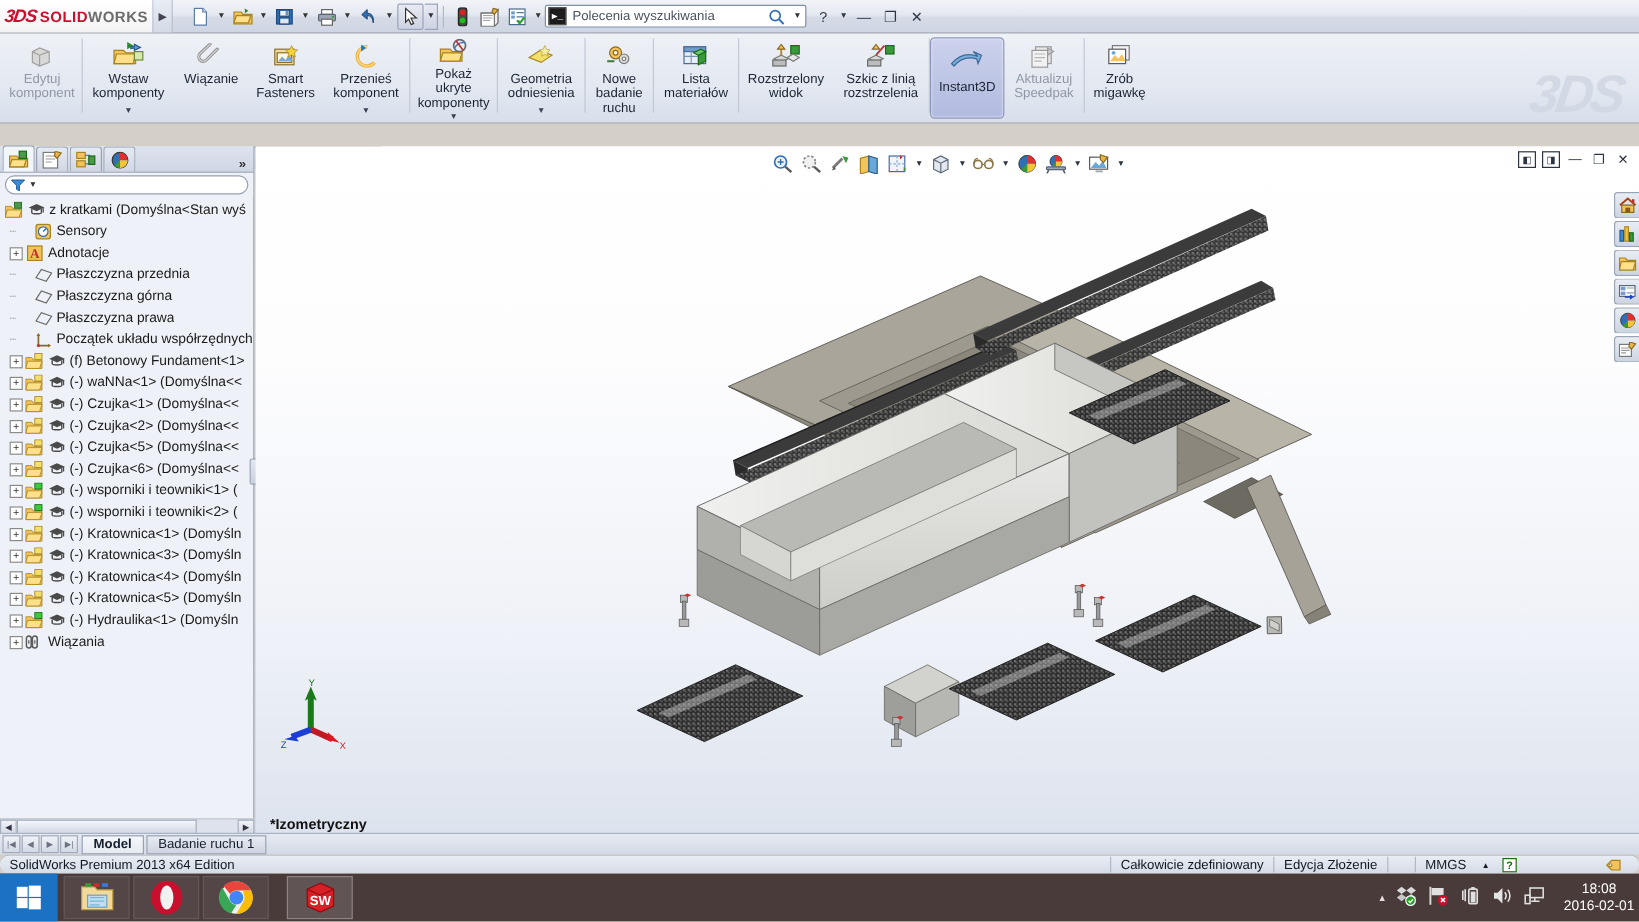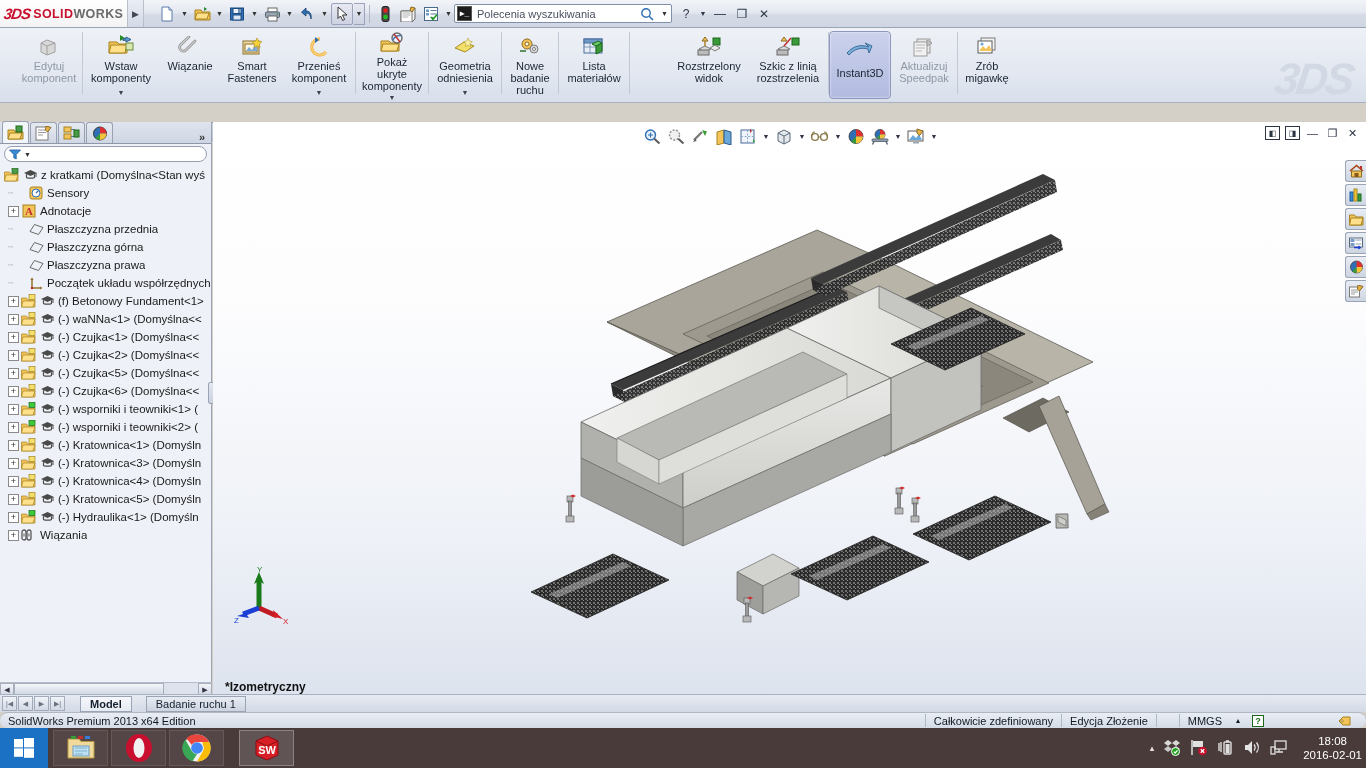--- a/index.html
+++ b/index.html
@@ -170,21 +170,21 @@
   .bottombar {
     position:absolute; left:0; top:694px; width:1366px; height:18px;
     background:linear-gradient(to bottom,#e6eaf2,#d3dae6);
     border-top:1px solid #a9b2c2; display:flex; align-items:center; padding-left:2px;
   }
   .navbtn { width:15px; height:15px; background:linear-gradient(to bottom,#f0f3f8,#d3dae6);
             border:1px solid #a3abba; display:flex; align-items:center;justify-content:center;
             font-size:7px; color:#6b7280; margin-right:1px; }
   .mtab { height:16px; padding:0 9px; display:flex; align-items:center; font-size:11px;
           background:linear-gradient(to bottom,#e8ebf2,#cdd4e0);
-          border:1px solid #9aa4b5; margin-left:14px; color:#15202e; }
+          border:1px solid #9aa4b5; margin-left:2px; color:#15202e; }
   .mtab.sel { background:linear-gradient(to bottom,#f5f7fb,#e6eaf2); font-weight:bold; }
 
   
   .statusbar {
     position:absolute; left:0; top:712px; width:1366px; height:16px;
     background:linear-gradient(to bottom,#e9edf4,#d5dce7);
     border-top:1px solid #b0b8c6;
     display:flex; align-items:center; font-size:11px; color:#101820;border-radius:8px;
   }
   .st-seg { padding:0 8px; height:16px; display:flex; align-items:center; }
@@ -310,21 +310,21 @@
         <div class="wbtn">—</div>
         <div class="wbtn">❐</div>
         <div class="wbtn">✕</div>
       </div>
     </div>
   </div>
 
   <div class="ribbon">
     <div class="ds-watermark">3DS</div>
 
-    <div class="rbtn dis" style="margin-left:16px;width:66px;">
+    <div class="rbtn dis" style="margin-left:2px;width:66px;">
       <span class="ricon">
         <svg width="24" height="22" viewBox="0 0 24 22">
             <path d="M4 7l6-3 8 3v9l-8 3-6-3z" fill="#d8d8d8" stroke="#a0a0a0"></path>
             <path d="M4 7l6 3 8-3" fill="none" stroke="#a0a0a0"></path>
             <path d="M10 10v9" stroke="#a0a0a0"></path>
           </svg>
       </span>
       <span class="rlabel">Edytuj
 komponent</span>
     </div>
@@ -438,21 +438,21 @@
             <path d="M2 11h18M8 7v10M14 7v10" stroke="#7a90ae" stroke-width="0.9"></path>
             <path d="M14 10l6-3v8l-6 3z" fill="#3a9a3a" stroke="#1a6a1a"></path>
             <path d="M14 10l-4-2 6-3 4 2z" fill="#6ac86a" stroke="#1a6a1a"></path>
           </svg>
       </span>
       <span class="rlabel">Lista
 materiałów</span>
     </div>
     <div class="rsep"></div>
 
-    <div class="rbtn" style="width:78px;margin-left:40px;">
+    <div class="rbtn" style="width:78px;">
       <span class="ricon">
         <svg width="26" height="22" viewBox="0 0 26 22">
             <path d="M3 13l6-3 6 3-6 3z" fill="#d8d8d8" stroke="#7a7a7a"></path>
             <rect x="2" y="14" width="11" height="5" fill="#bcbcbc" stroke="#6a6a6a"></rect>
             <path d="M9 10V3" stroke="#b08a30" stroke-width="1.6"></path>
             <path d="M6 5l3-4 3 4z" fill="#f3c45a" stroke="#8a6a20"></path>
             <rect x="17" y="2" width="7" height="7" fill="#3a9a3a" stroke="#1a6a1a"></rect>
             <path d="M14 12l5-3 5 3-5 3z" fill="#e8e8e8" stroke="#7a7a7a"></path>
           </svg>
       </span>

